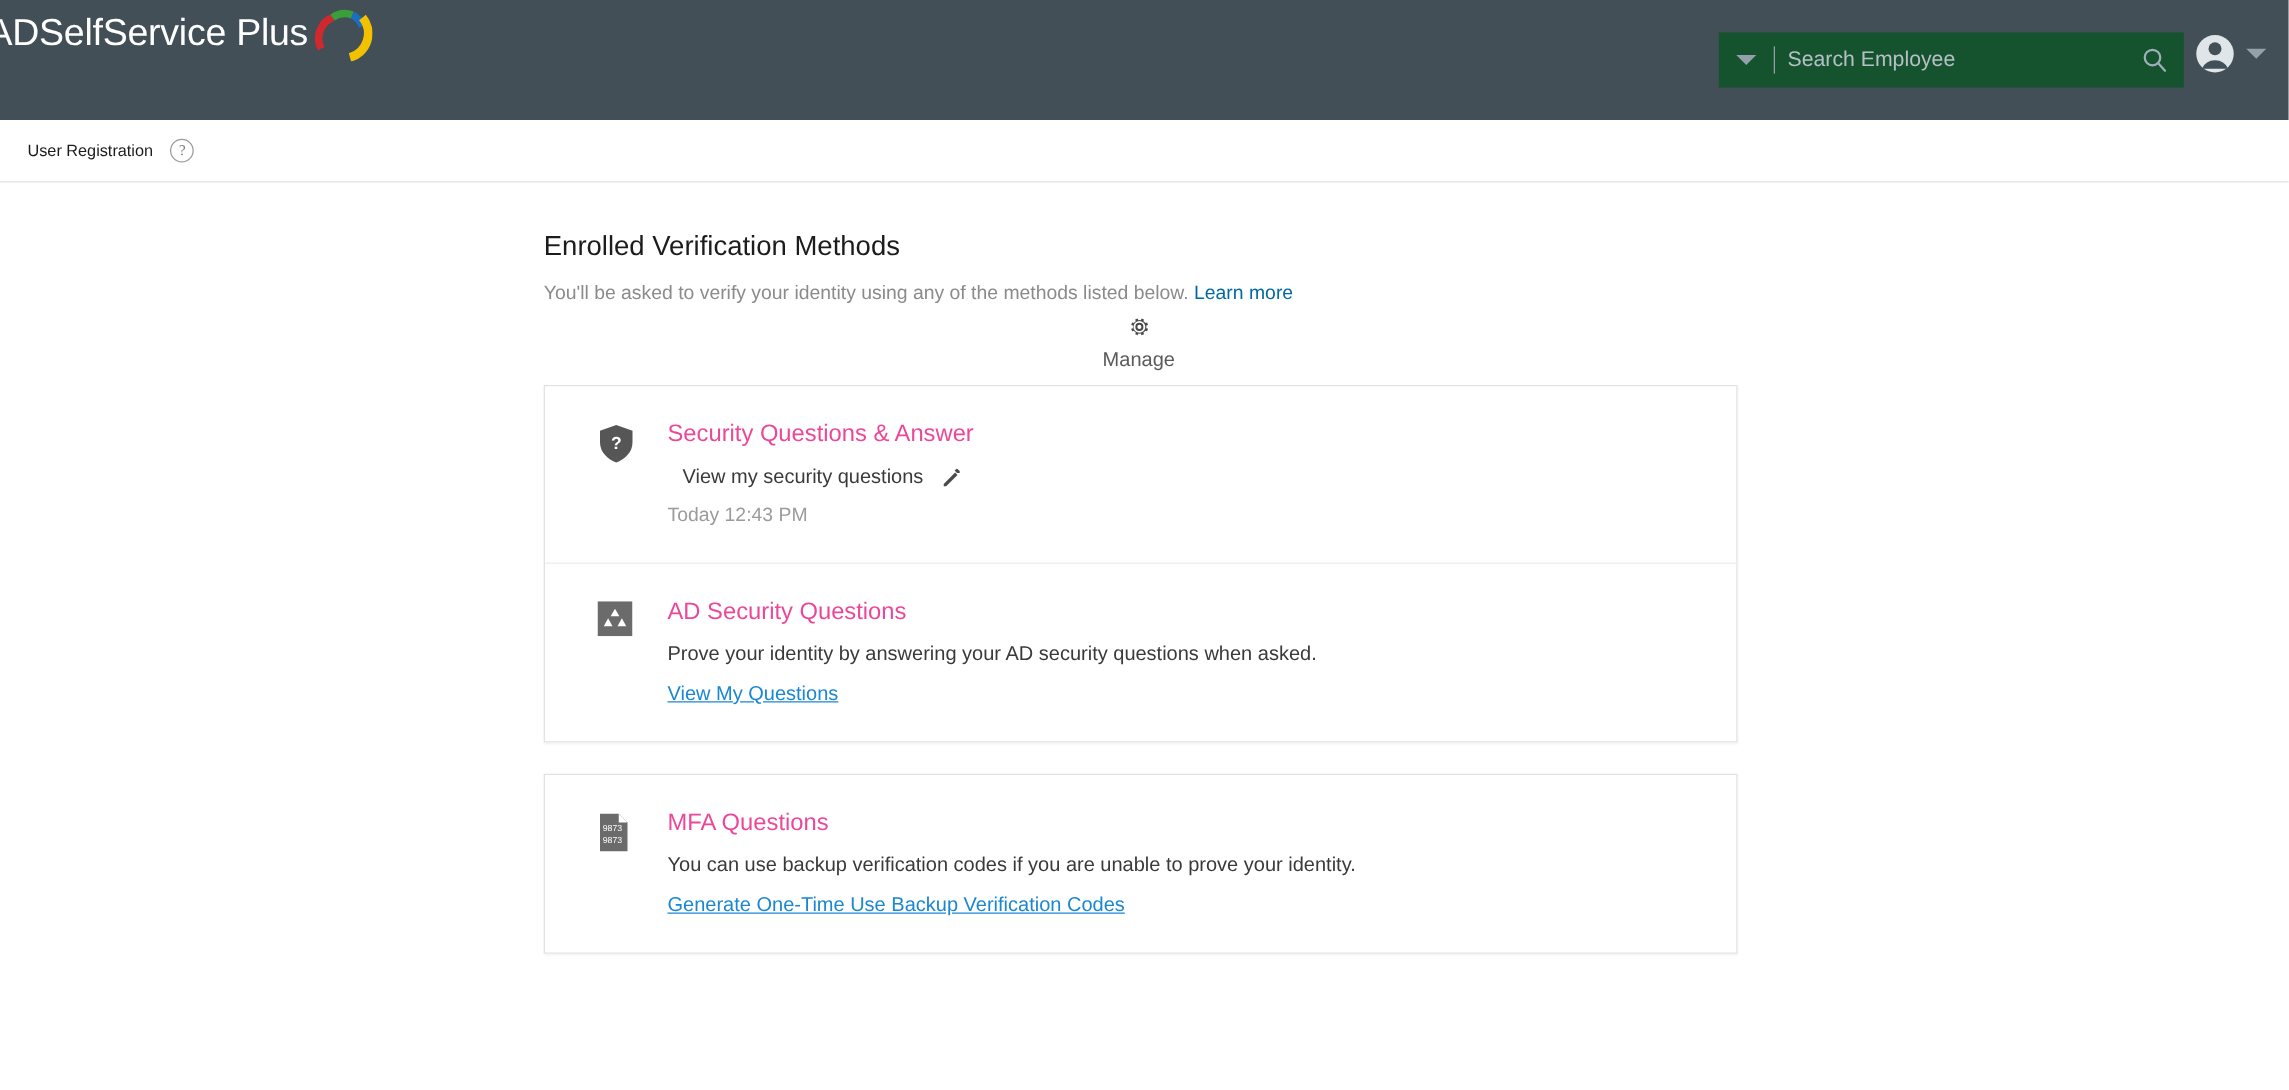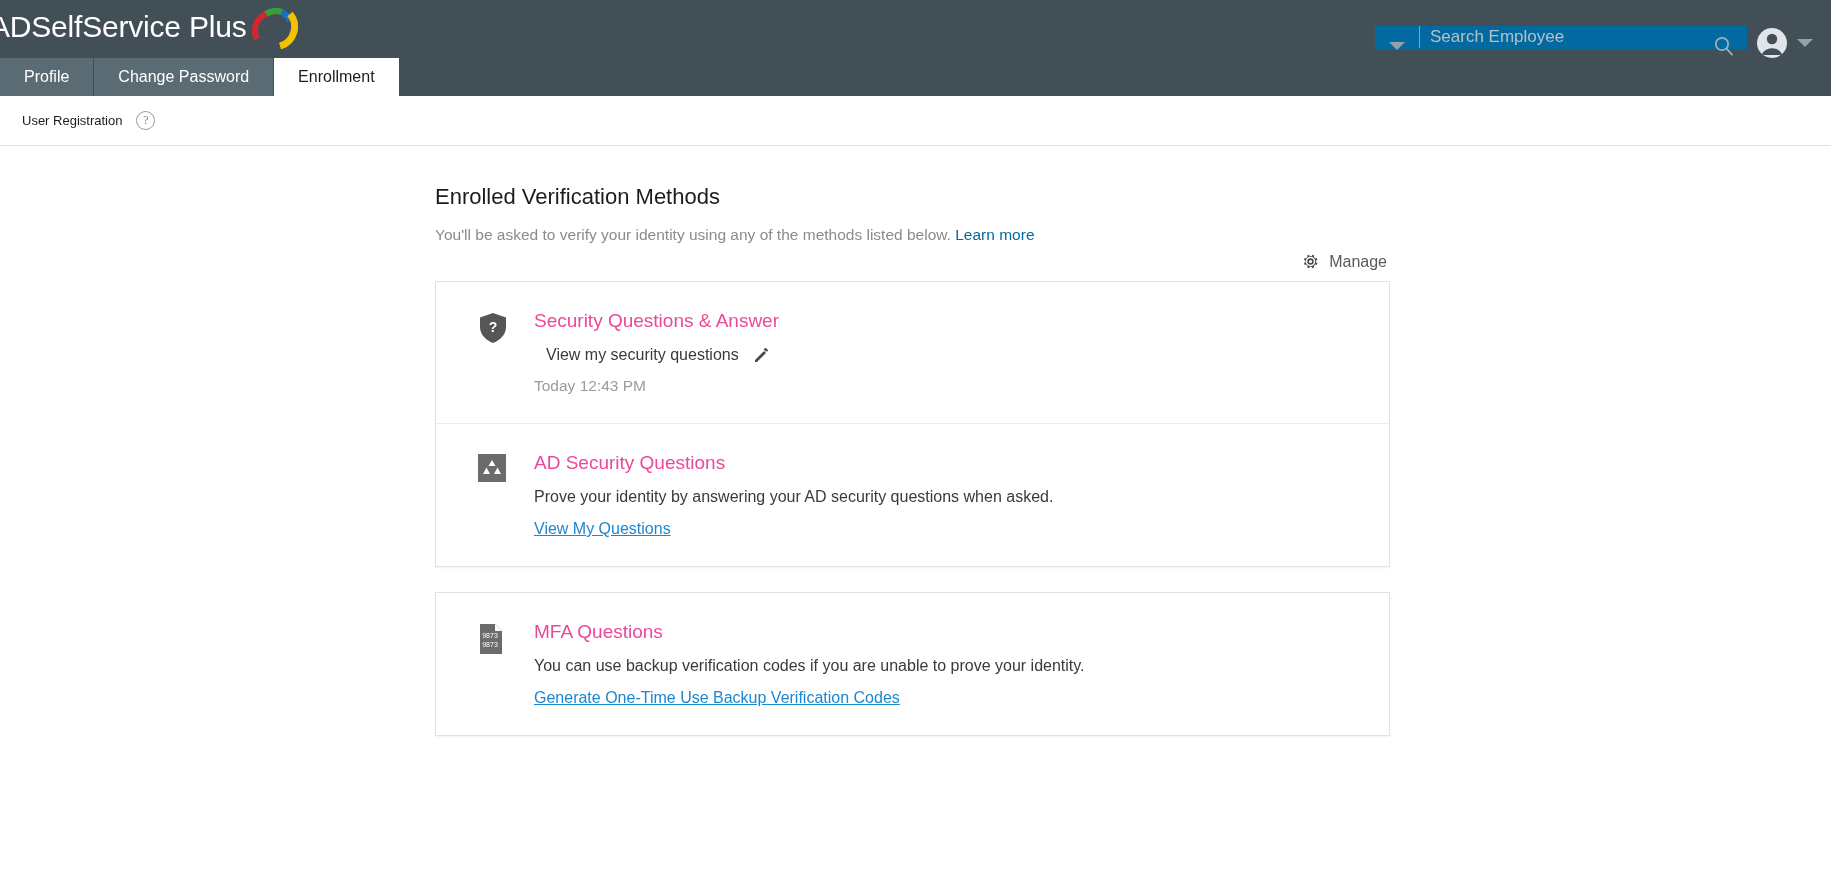--- a/index.html
+++ b/index.html
@@ -67,24 +67,24 @@
     color: #1c1c1c;
     border-right: none;
   }
 
   
   .search-area {
     position: absolute;
     right: 84px;
     top: 26px;
     width: 372px;
-    height: 24px;
-    background: #0369a1;
-    display: flex;
-    align-items: flex-start;
+    height: 44px;
+    background: #14532d;
+    display: flex;
+    align-items: center;
   }
   .search-caret {
     width: 44px;
     height: 40px;
     display: flex;
     align-items: center;
     justify-content: center;
     cursor: pointer;
   }
   .caret-down {
@@ -176,20 +176,21 @@
     cursor: pointer;
   }
   .manage-row {
     display: flex;
     justify-content: flex-end;
     align-items: center;
     gap: 9px;
     margin-top: 8px;
     margin-bottom: 10px;
     padding-right: 3px;
+    flex-direction: column;
   }
   .manage-label {
     font-size: 16px;
     color: #5a5a5a;
     cursor: pointer;
   }
 
   
   .card {
     background: #ffffff;
@@ -245,25 +246,20 @@
     <span class="logo-arc">
       <svg width="46" height="44" viewBox="0 0 46 44">
         <path d="M5 34 A18 18 0 0 1 14 9" stroke="#d1282e" stroke-width="6" fill="none" stroke-linecap="butt"></path>
         <path d="M14 9 A18 18 0 0 1 30 7" stroke="#3a9e3a" stroke-width="6" fill="none" stroke-linecap="butt"></path>
         <path d="M30 7 A18 18 0 0 1 38 16" stroke="#1a6fc4" stroke-width="6" fill="none" stroke-linecap="butt"></path>
         <path d="M38 9 A20 20 0 0 1 28 41" stroke="#f2c200" stroke-width="7" fill="none" stroke-linecap="butt"></path>
       </svg>
     </span>
   </div>
 
-  <div class="tabs">
-    <div class="tab">Profile</div>
-    <div class="tab">Change Password</div>
-    <div class="tab active">Enrollment</div>
-  </div>
 
   <div class="search-area">
     <div class="search-caret">
       <span class="caret-down"></span>
     </div>
     <input class="search-input" type="text" placeholder="Search Employee" style="">
     <div class="search-go">
       <svg width="22" height="22" viewBox="0 0 22 22">
         <circle cx="9" cy="9" r="6.2" stroke="#9db0b8" stroke-width="1.8" fill="none"></circle>
         <line x1="13.6" y1="13.6" x2="19" y2="19.6" stroke="#9db0b8" stroke-width="1.8" stroke-linecap="round"></line>

